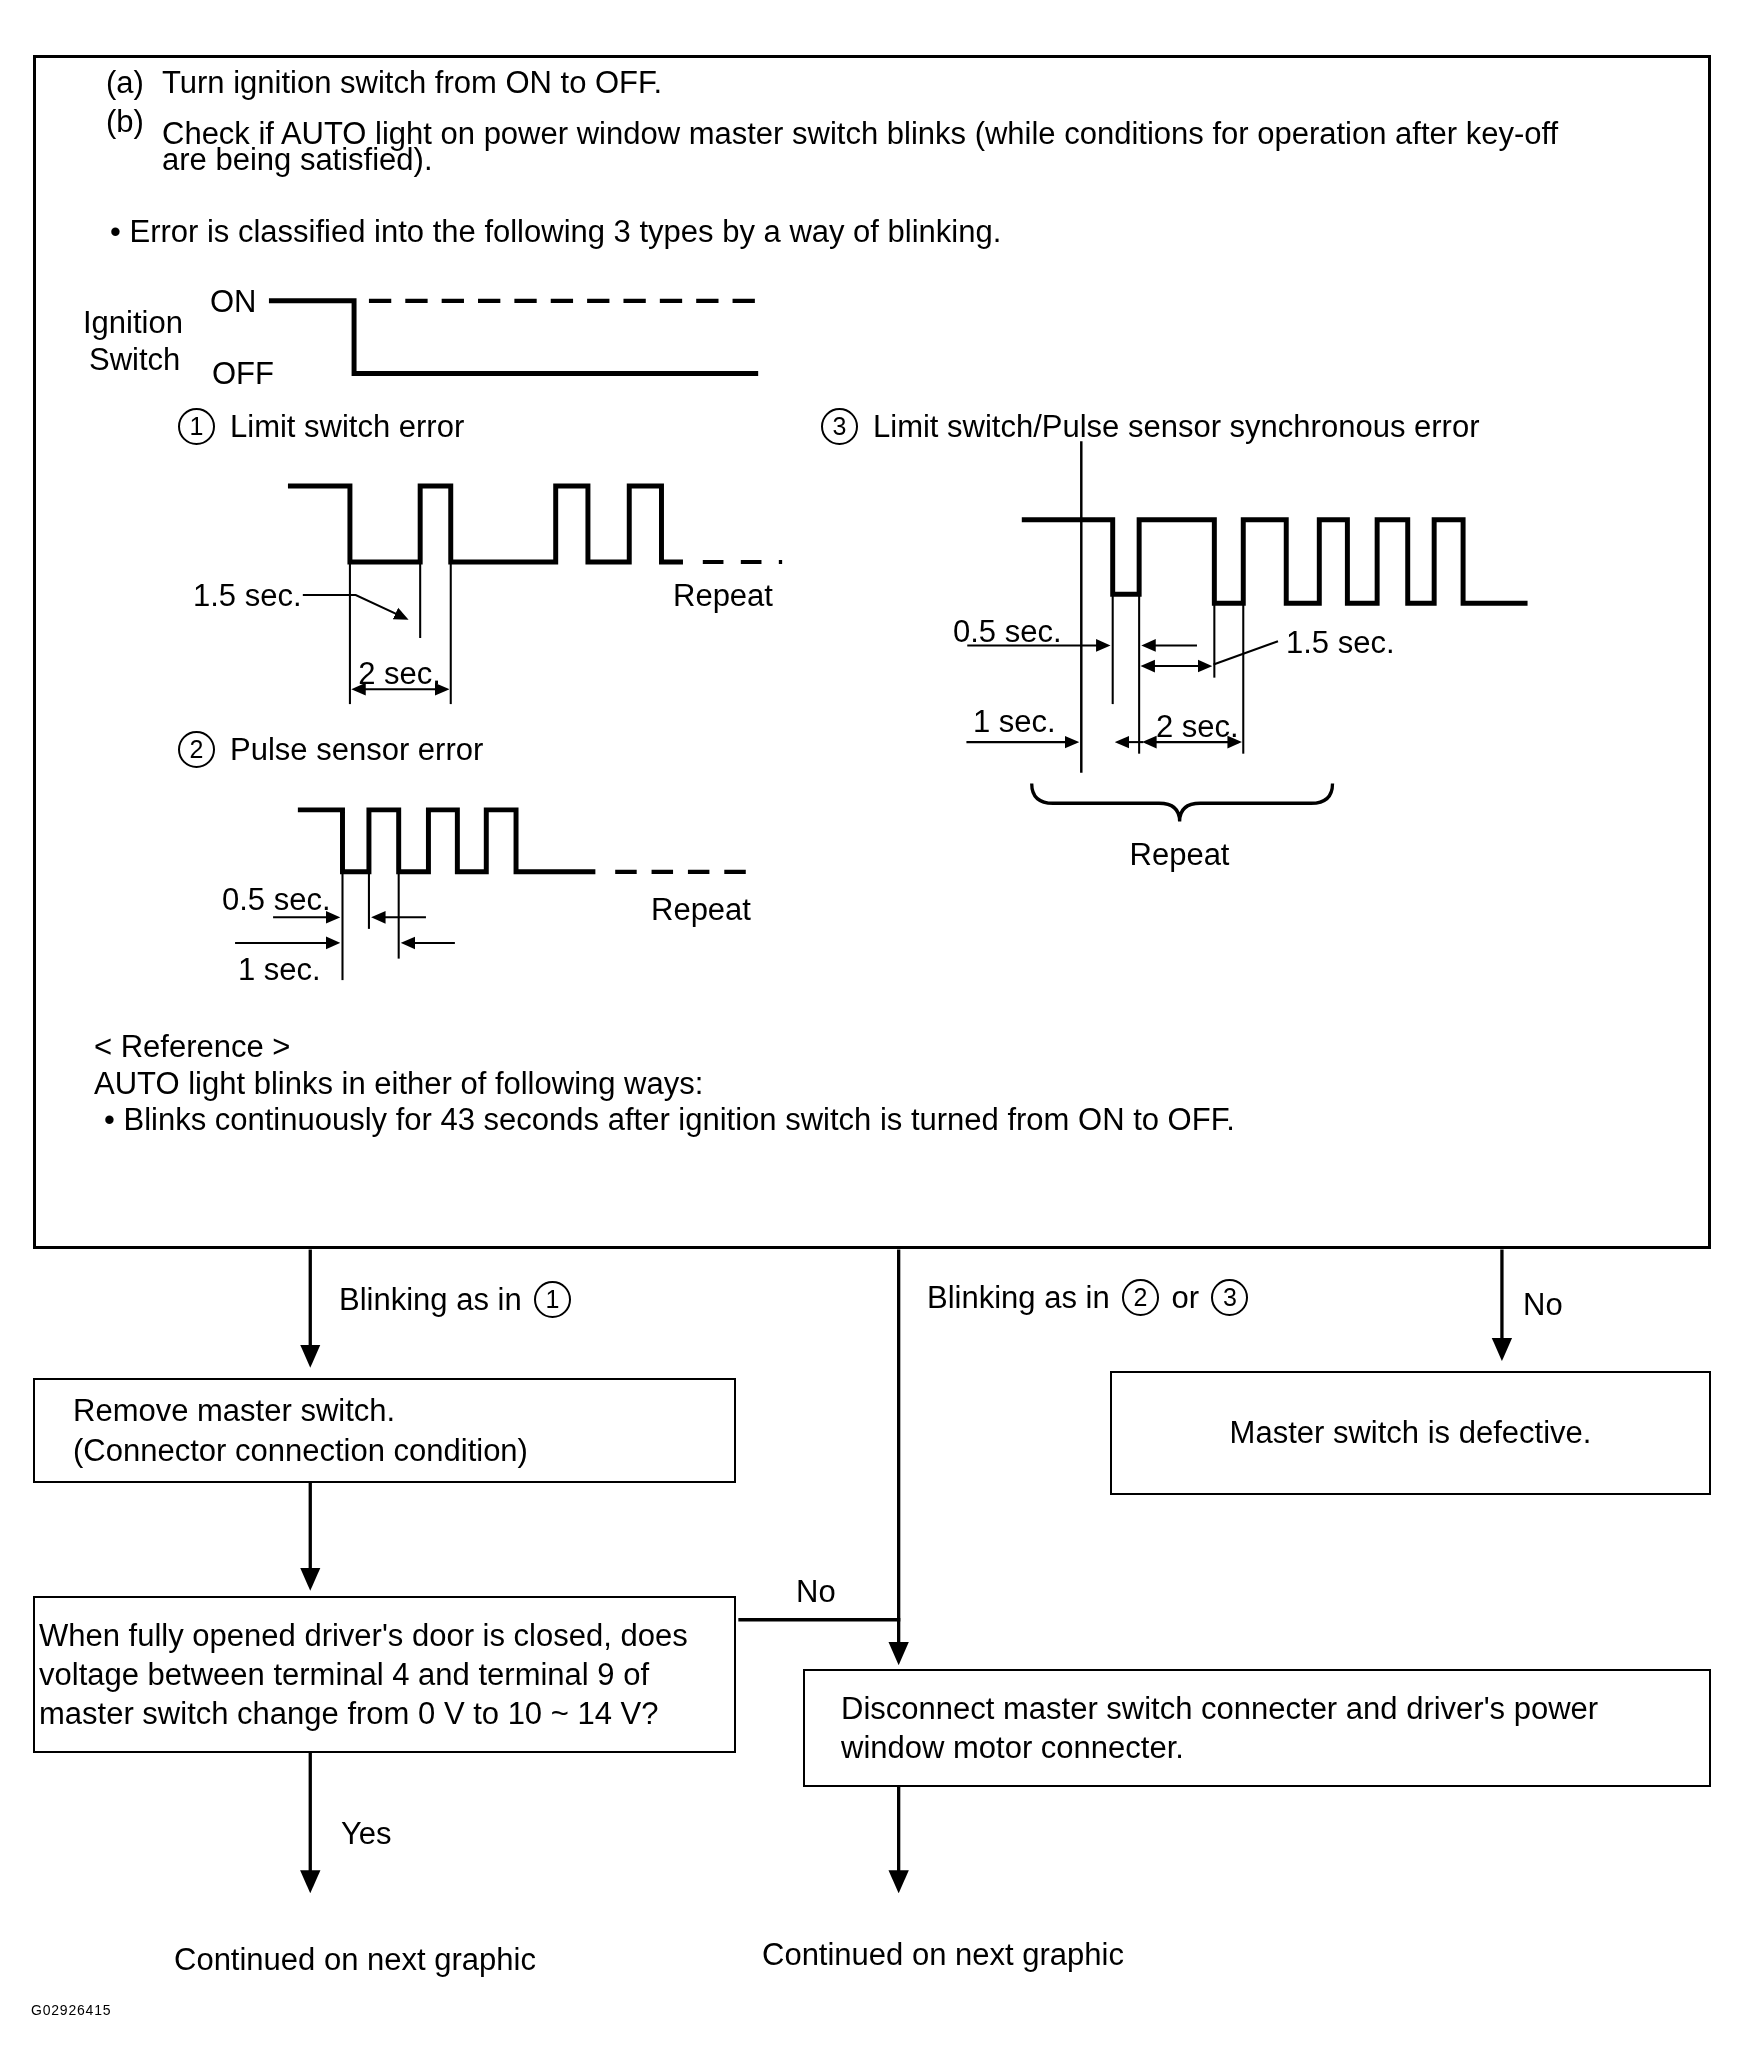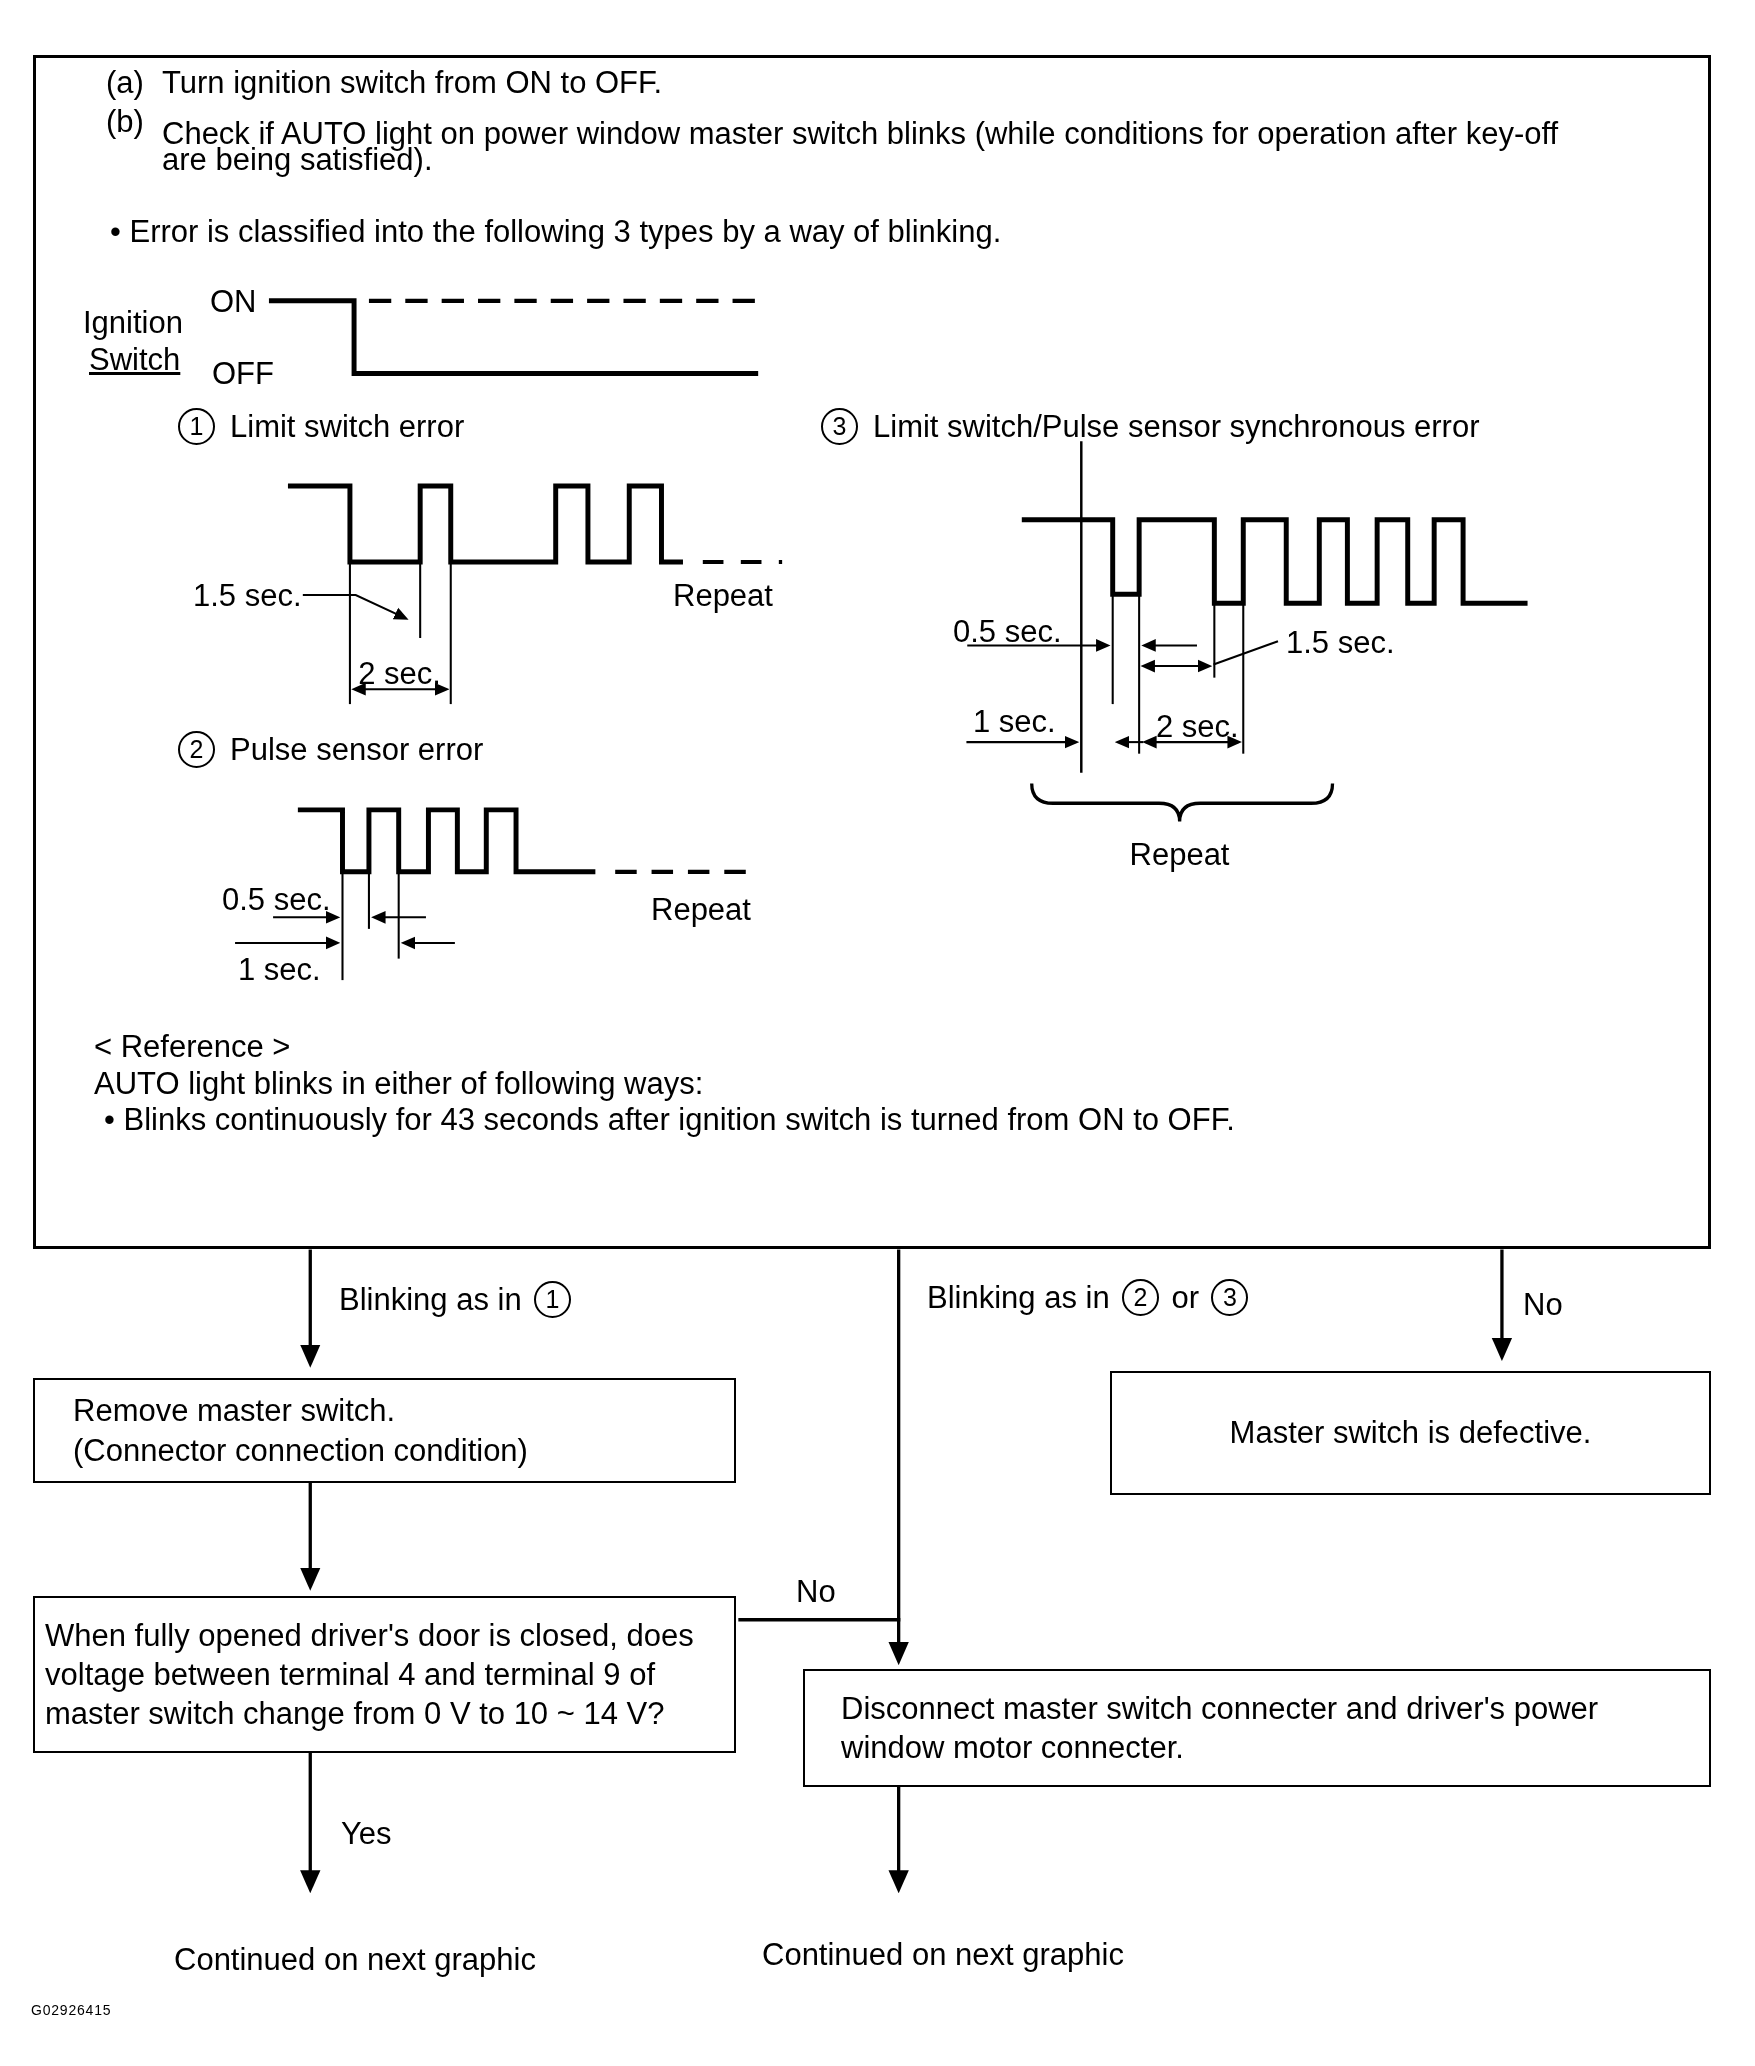--- a/index.html
+++ b/index.html
@@ -96,21 +96,21 @@
   </svg>
 
   <div class="t" style="left:106px;top:64px;">(a)</div>
   <div class="t" style="left:162px;top:64px;">Turn ignition switch from ON to OFF.</div>
   <div class="t" style="left:106px;top:103px;">(b)</div>
   <div class="t" style="left:162px;top:115px;">Check if AUTO light on power window master switch blinks (while conditions for operation after key-off</div>
   <div class="t" style="left:162px;top:141px;">are being satisfied).</div>
   <div class="t" style="left:110px;top:213px;">• Error is classified into the following 3 types by a way of blinking.</div>
 
   <div class="t" style="left:83px;top:304px;">Ignition</div>
-  <div class="t" style="left:89px;top:341px;text-decoration:underline;">Switch</div>
+  <div class="t" style="left:89px;top:341px;">Switch</div>
   <div class="t" style="left:210px;top:283px;">ON</div>
   <div class="t" style="left:212px;top:355px;">OFF</div>
 
   <div class="heading" style="left:178px;top:408px;">
     <span class="circ">1</span>
     <span>Limit switch error</span>
   </div>
   <div class="t" style="left:193px;top:577px;">1.5 sec.</div>
   <div class="t tc" style="left:350px;top:655px;width:99px;">2 sec.</div>
   <div class="t" style="left:673px;top:577px;">Repeat</div>
@@ -151,21 +151,21 @@
 
   <div class="box center" style="left:1110px;top:1371px;width:601px;height:124px;">
     <div>Master switch is defective.</div>
   </div>
 
   <div class="box" style="left:33px;top:1378px;width:703px;height:105px;padding-left:38px;">
     <div>Remove master switch.</div>
     <div>(Connector connection condition)</div>
   </div>
 
-  <div class="box" style="left:33px;top:1596px;width:703px;height:157px;padding-left:10px;">
+  <div class="box" style="left:33px;top:1596px;width:703px;height:157px;padding-left:4px;">
     <div>When fully opened driver's door is closed, does</div>
     <div>voltage between terminal 4 and terminal 9 of</div>
     <div>master switch change from 0 V to 10 ~ 14 V?</div>
   </div>
 
   <div class="t" style="left:796px;top:1573px;">No</div>
 
   <div class="box" style="left:803px;top:1669px;width:908px;height:118px;padding-left:36px;">
     <div>Disconnect master switch connecter and driver's power</div>
     <div>window motor connecter.</div>

